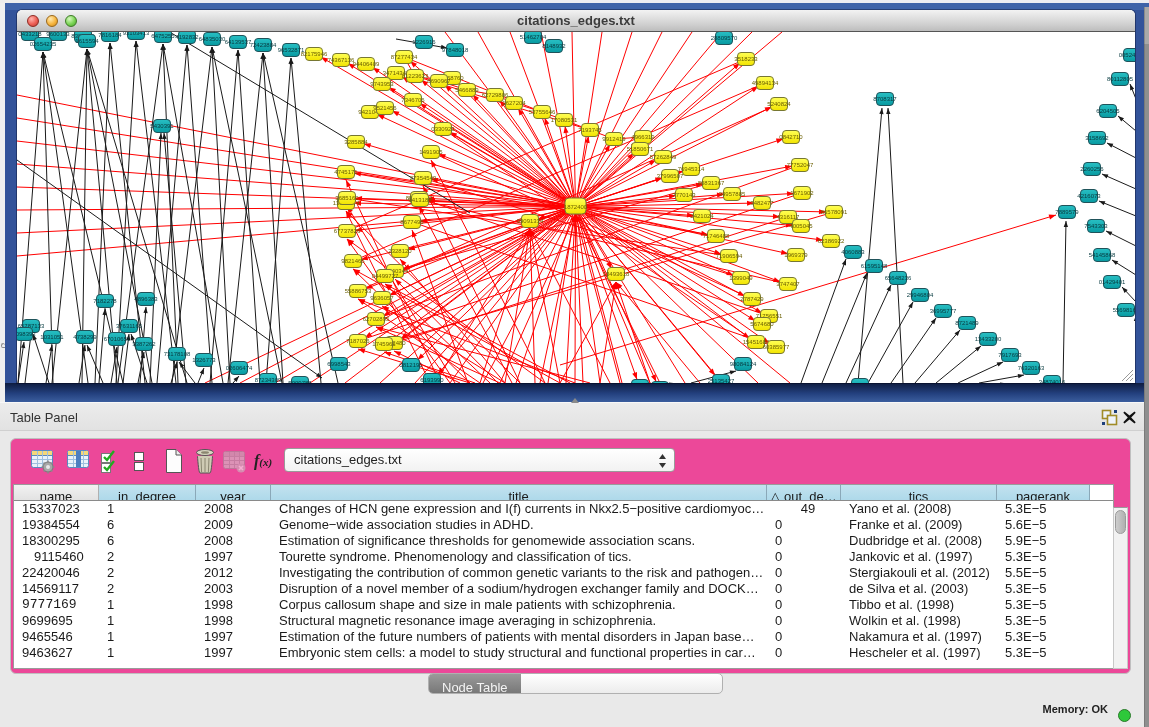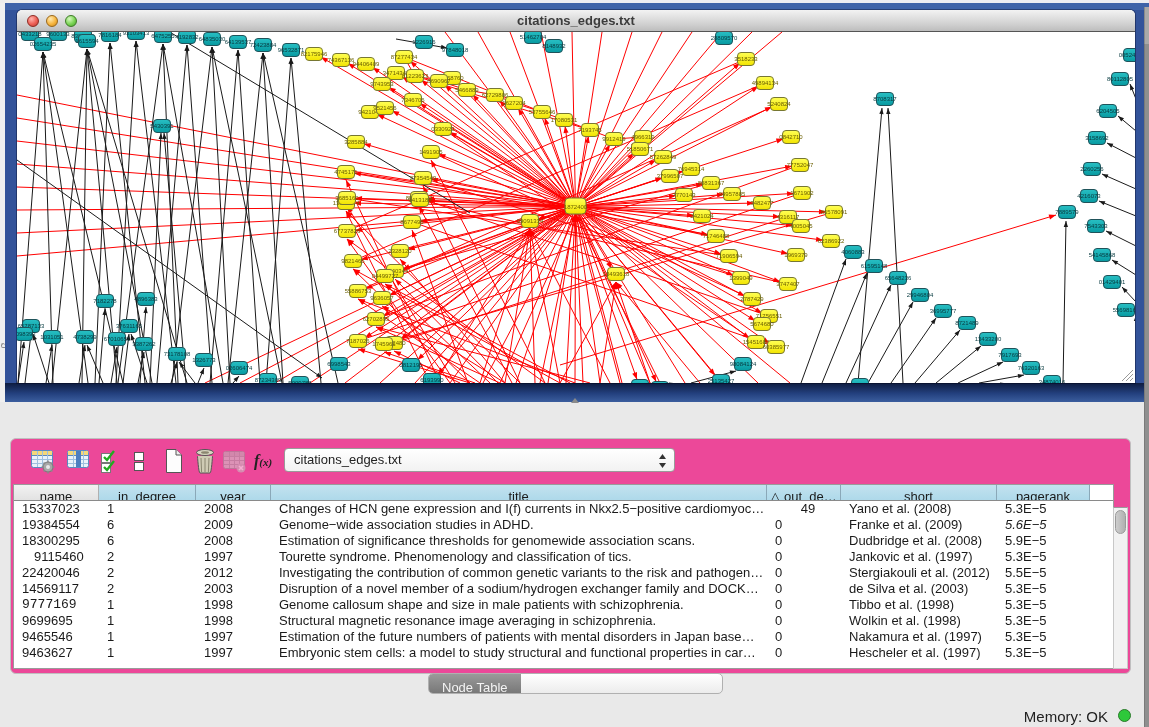--- a/index.html
+++ b/index.html
@@ -30,21 +30,21 @@
 #thead div{border-right:1px solid #8aa8b8;background:linear-gradient(#c3e2ef,#aed9ea);text-align:center;line-height:23px;overflow:hidden;white-space:nowrap;}
 #thead div.gray{background:linear-gradient(#f2f2f2,#e2e2e2);border-right:1px solid #b0b0b0;}
 .trow{display:flex;height:16px;font-size:13px;color:#1a1a1a;line-height:16px;}
 #vscroll{position:absolute;right:2px;top:68px;width:15px;height:162px;background:#f2f2f2;border:1px solid #c8c8c8;border-top:1px solid #9a9a9a;}
 #vthumb{position:absolute;left:1px;top:2px;width:11px;height:24px;background:linear-gradient(90deg,#cdcdcd,#b0b0b0);border:1px solid #9a9a9a;border-radius:6px;}
 
 #tabs{position:absolute;left:428px;top:271px;height:21px;display:flex;border:1px solid #b0b0b0;border-radius:5px;overflow:hidden;background:linear-gradient(#ffffff,#ececec);}
 #tabs div{font-size:13px;line-height:19px;padding:4px 13px;color:#333;}
 #tabs .sel{background:linear-gradient(#9a9a9a,#787878);color:#f4f4f4;}
 #tabs .sep{border-left:1px solid #c4c4c4;margin-top:48px;}
-#mem{position:absolute;right:36px;bottom:2px;font-size:15px;color:#222;}
+#mem{position:absolute;right:36px;bottom:12px;font-size:11px;color:#222;font-weight:bold;}
 #memdot{position:absolute;right:13px;bottom:5px;width:13px;height:13px;border-radius:50%;background:#2ec83a;border:1px solid #2a7a2a;}
 
 #nub{left:571px;top:398px;width:8px;height:5px;background:#8a8a8a;clip-path:polygon(50% 0,100% 100%,0 100%);}
 .icon{position:absolute;top:9px;}
 </style></head>
 <body>
 <div class="abs" id="topstrip"></div>
 <div class="abs" style="left:0;top:0;width:28px;height:10px;background:#ededed;"></div>
 <div class="abs" id="topblue"></div>
 <div class="abs" id="leftstrip"></div>
@@ -790,20 +790,32 @@
 <rect x="565" y="198" width="21" height="16" rx="4" fill="url(#yg)" stroke="#777733" stroke-width="1"></rect>
 <text x="575.5" y="208.5" font-size="6" font-family="Liberation Sans, sans-serif" fill="#6b6000" text-anchor="middle">1872400</text>
 <g stroke="#999" stroke-width="1">
         <line x1="1122" y1="381" x2="1133" y2="370"></line>
         <line x1="1126" y1="381" x2="1133" y2="374"></line>
         <line x1="1130" y1="381" x2="1133" y2="378"></line>
       </g>
 </svg>
 </div>
 <div class="abs" id="tpanel">
+  <div id="tphead">
+      <span>Table Panel</span>
+    <svg width="17" height="17" style="position:absolute;right:26px;top:6px" viewBox="0 0 17 17">
+      <rect x="1.5" y="1.5" width="8" height="8" fill="#eef3fa" stroke="#a08c28" stroke-width="1.6"></rect>
+      <rect x="6.5" y="6.5" width="9" height="9" fill="#eef3fa" stroke="#a08c28" stroke-width="1.6"></rect>
+      <rect x="13" y="1" width="3" height="3" fill="#1d3f7a"></rect>
+        <rect x="1" y="13" width="3" height="3" fill="#1d3f7a"></rect>
+    </svg>
+    <svg width="13" height="13" style="position:absolute;right:8px;top:8px" viewBox="0 0 13 13">
+      <path d="M1.5 0.5 L6.5 4.6 L11.5 0.5 L12.7 1.8 L8.2 6.5 L12.7 11.2 L11.5 12.5 L6.5 8.4 L1.5 12.5 L0.3 11.2 L4.8 6.5 L0.3 1.8 Z" fill="#111"></path>
+    </svg>
+  </div>
   <div id="innerpanel">
     <div id="toolbar">
       <svg class="icon" style="left:20px" width="24" height="26" viewBox="0 0 24 26">
           <rect x="0.5" y="2.5" width="21" height="17" rx="2" fill="#eaf2fa" stroke="#5b88c0"></rect>
           <rect x="1" y="3" width="20" height="4" fill="#f5d87a"></rect>
           <line x1="1" y1="7.5" x2="21" y2="7.5" stroke="#5b88c0"></line>
           <line x1="1" y1="11.5" x2="21" y2="11.5" stroke="#9ec0de"></line>
           <line x1="1" y1="15.5" x2="21" y2="15.5" stroke="#9ec0de"></line>
           <line x1="6.5" y1="3" x2="6.5" y2="19" stroke="#9ec0de"></line>
           <line x1="11.5" y1="3" x2="11.5" y2="19" stroke="#9ec0de"></line>
@@ -878,40 +890,40 @@
         </svg>
       </div>
     </div>
     <div id="tbl">
       <div id="thead">
         <div class="gray" style="width:85px;">name</div>
         <div style="width:97px;">in_degree</div>
         <div style="width:75px;">year</div>
         <div style="width:496px;">title</div>
         <div style="width:74px;">△ out_de…</div>
-        <div style="width:156px;">short</div>
+        <div style="width:156px;">tics</div>
         <div style="width:93px;">pagerank</div>
       </div>
       <div class="trow">
           <div style="width:85px;padding-left:8px;overflow:hidden;white-space:nowrap;">15337023</div>
           <div style="width:97px;padding-left:8px;overflow:hidden;white-space:nowrap;">1</div>
           <div style="width:75px;padding-left:8px;overflow:hidden;white-space:nowrap;">2008</div>
           <div style="width:496px;padding-left:8px;overflow:hidden;white-space:nowrap;">Changes of HCN gene expression and I(f) currents in Nkx2.5−positive cardiomyoc…</div>
           <div style="width:74px;padding-left:8px;overflow:hidden;white-space:nowrap;text-align:center;">49</div>
           <div style="width:156px;padding-left:8px;overflow:hidden;white-space:nowrap;">Yano et al. (2008)</div>
           <div style="width:93px;padding-left:8px;overflow:hidden;white-space:nowrap;">5.3E−5</div>
         </div>
 <div class="trow">
           <div style="width:85px;padding-left:8px;overflow:hidden;white-space:nowrap;">19384554</div>
           <div style="width:97px;padding-left:8px;overflow:hidden;white-space:nowrap;">6</div>
           <div style="width:75px;padding-left:8px;overflow:hidden;white-space:nowrap;">2009</div>
           <div style="width:496px;padding-left:8px;overflow:hidden;white-space:nowrap;">Genome−wide association studies in ADHD.</div>
           <div style="width:74px;padding-left:8px;overflow:hidden;white-space:nowrap;">0</div>
           <div style="width:156px;padding-left:8px;overflow:hidden;white-space:nowrap;">Franke et al. (2009)</div>
-          <div style="width:93px;padding-left:8px;overflow:hidden;white-space:nowrap;font-style:italic;">5.6E−5</div>
+          <div style="width:93px;padding-left:8px;overflow:hidden;white-space:nowrap;">5.6E−5</div>
         </div>
 <div class="trow">
           <div style="width:85px;padding-left:8px;overflow:hidden;white-space:nowrap;">18300295</div>
           <div style="width:97px;padding-left:8px;overflow:hidden;white-space:nowrap;">6</div>
           <div style="width:75px;padding-left:8px;overflow:hidden;white-space:nowrap;">2008</div>
           <div style="width:496px;padding-left:8px;overflow:hidden;white-space:nowrap;">Estimation of significance thresholds for genomewide association scans.</div>
           <div style="width:74px;padding-left:8px;overflow:hidden;white-space:nowrap;">0</div>
           <div style="width:156px;padding-left:8px;overflow:hidden;white-space:nowrap;">Dudbridge et al. (2008)</div>
           <div style="width:93px;padding-left:8px;overflow:hidden;white-space:nowrap;">5.9E−5</div>
         </div>
@@ -939,21 +951,21 @@
           <div style="width:75px;padding-left:8px;overflow:hidden;white-space:nowrap;">2003</div>
           <div style="width:496px;padding-left:8px;overflow:hidden;white-space:nowrap;">Disruption of a novel member of a sodium/hydrogen exchanger family and DOCK…</div>
           <div style="width:74px;padding-left:8px;overflow:hidden;white-space:nowrap;">0</div>
           <div style="width:156px;padding-left:8px;overflow:hidden;white-space:nowrap;">de Silva et al. (2003)</div>
           <div style="width:93px;padding-left:8px;overflow:hidden;white-space:nowrap;">5.3E−5</div>
         </div>
 <div class="trow">
           <div style="width:85px;padding-left:8px;overflow:hidden;white-space:nowrap;font-family:Liberation Mono, monospace;">9777169</div>
           <div style="width:97px;padding-left:8px;overflow:hidden;white-space:nowrap;">1</div>
           <div style="width:75px;padding-left:8px;overflow:hidden;white-space:nowrap;">1998</div>
-          <div style="width:496px;padding-left:8px;overflow:hidden;white-space:nowrap;">Genome callosum shape and size in male patients with schizophrenia.</div>
+          <div style="width:496px;padding-left:8px;overflow:hidden;white-space:nowrap;">Corpus callosum shape and size in male patients with schizophrenia.</div>
           <div style="width:74px;padding-left:8px;overflow:hidden;white-space:nowrap;">0</div>
           <div style="width:156px;padding-left:8px;overflow:hidden;white-space:nowrap;">Tibbo et al. (1998)</div>
           <div style="width:93px;padding-left:8px;overflow:hidden;white-space:nowrap;">5.3E−5</div>
         </div>
 <div class="trow">
           <div style="width:85px;padding-left:8px;overflow:hidden;white-space:nowrap;">9699695</div>
           <div style="width:97px;padding-left:8px;overflow:hidden;white-space:nowrap;">1</div>
           <div style="width:75px;padding-left:8px;overflow:hidden;white-space:nowrap;">1998</div>
           <div style="width:496px;padding-left:8px;overflow:hidden;white-space:nowrap;">Structural magnetic resonance image averaging in schizophrenia.</div>
           <div style="width:74px;padding-left:8px;overflow:hidden;white-space:nowrap;">0</div>

